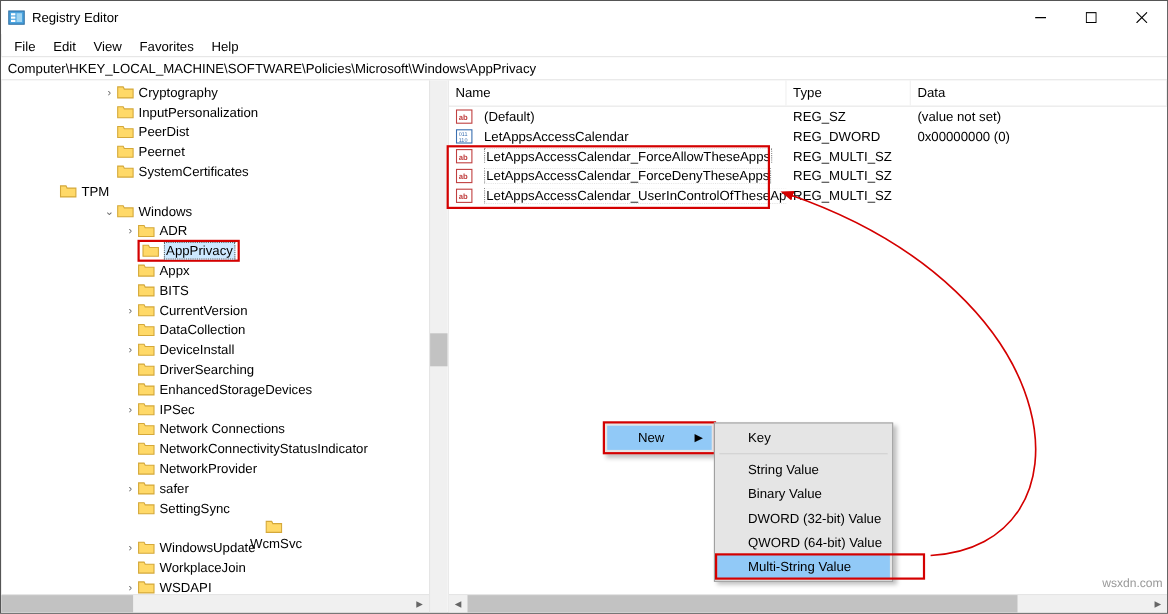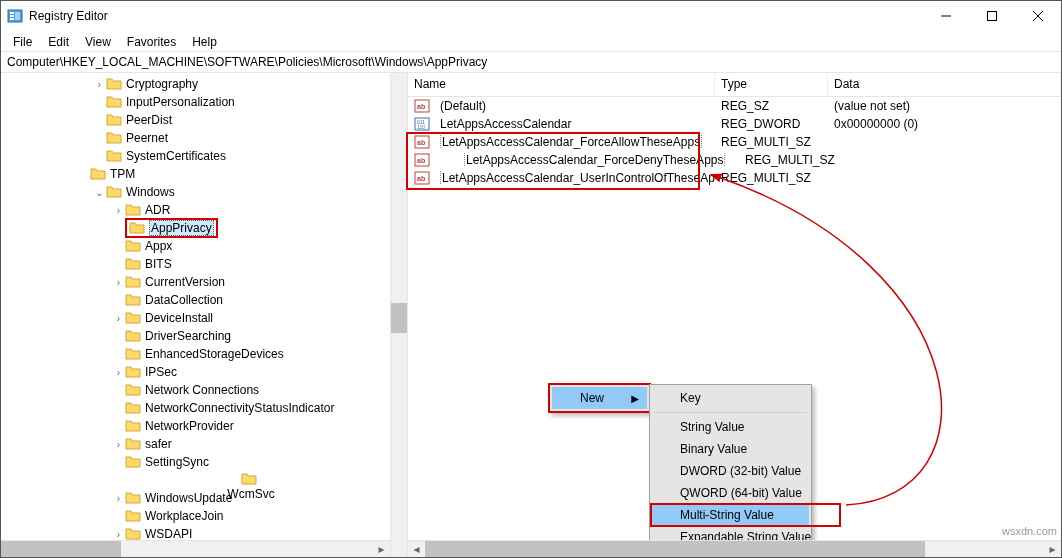--- a/index.html
+++ b/index.html
@@ -154,21 +154,21 @@
         </div>
         <div class="tree-row" style="padding-left: 92px;">
           <span class="expander"></span>
           <span class="folder">
             <svg viewBox="0 0 16 16">
               <path d="M1 3h5l1 2h8v8H1z" fill="#ffd968" stroke="#d4a83a"></path>
             </svg>
           </span>
           <span>SystemCertificates</span>
         </div>
-        <div class="tree-row" style="padding-left: 76px;">
+        <div class="tree-row" style="padding-left: 40px;">
           <span class="expander"></span>
           <span class="folder">
             <svg viewBox="0 0 16 16">
               <path d="M1 3h5l1 2h8v8H1z" fill="#ffd968" stroke="#d4a83a"></path>
             </svg>
           </span>
           <span>TPM</span>
         </div>
         <div class="tree-row" style="padding-left: 92px;">
           <span class="expander">⌄</span>
@@ -404,21 +404,21 @@
           <span class="cell" style="width: 113px;">REG_MULTI_SZ</span>
           <span class="cell"></span>
         </div>
         <div class="list-row">
           <span class="icon reg-icon">
             <svg viewBox="0 0 16 16">
               <rect x="1" y="2" width="14" height="12" fill="#fff" stroke="#c04040"></rect>
               <text x="3" y="11" font-size="7" fill="#c04040" font-weight="bold">ab</text>
             </svg>
           </span>
-          <span class="cell" style="width: 281px; margin-left: 24px;"><span style="border: 1px dotted rgb(136, 136, 136); padding: 0px 1px;">LetAppsAccessCalendar_ForceDenyTheseApps</span></span>
+          <span class="cell" style="width: 281px;"><span style="border: 1px dotted rgb(136, 136, 136); padding: 0px 1px;">LetAppsAccessCalendar_ForceDenyTheseApps</span></span>
           <span class="cell" style="width: 113px;">REG_MULTI_SZ</span>
           <span class="cell"></span>
         </div>
         <div class="list-row">
           <span class="icon reg-icon">
             <svg viewBox="0 0 16 16">
               <rect x="1" y="2" width="14" height="12" fill="#fff" stroke="#c04040"></rect>
               <text x="3" y="11" font-size="7" fill="#c04040" font-weight="bold">ab</text>
             </svg>
           </span>
@@ -445,23 +445,20 @@
             <span>Binary Value</span>
           </div>
         <div class="ctx-row">
             <span>DWORD (32-bit) Value</span>
           </div>
         <div class="ctx-row">
             <span>QWORD (64-bit) Value</span>
           </div>
         <div class="ctx-row hover">
             <span>Multi-String Value</span>
-          </div>
-        <div class="ctx-row">
-            <span>Expandable String Value</span>
           </div>
         <div class="ctx-highlight-box" style="left:0px; top:118px; width:191px; height:24px;"></div>
       </div>
         <svg class="arrow-svg" width="650" height="470">
         <defs>
             <marker id="ah" markerWidth="10" markerHeight="10" refX="2" refY="3" orient="auto">
               <path d="M0,0 L0,6 L8,3 z" fill="#d40000"></path>
             </marker>
           </defs>
         <path d="M 438 408 C 590 400, 570 170, 310 80" fill="none" stroke="#d40000" stroke-width="1.5" marker-end="url(#ah)"></path>

